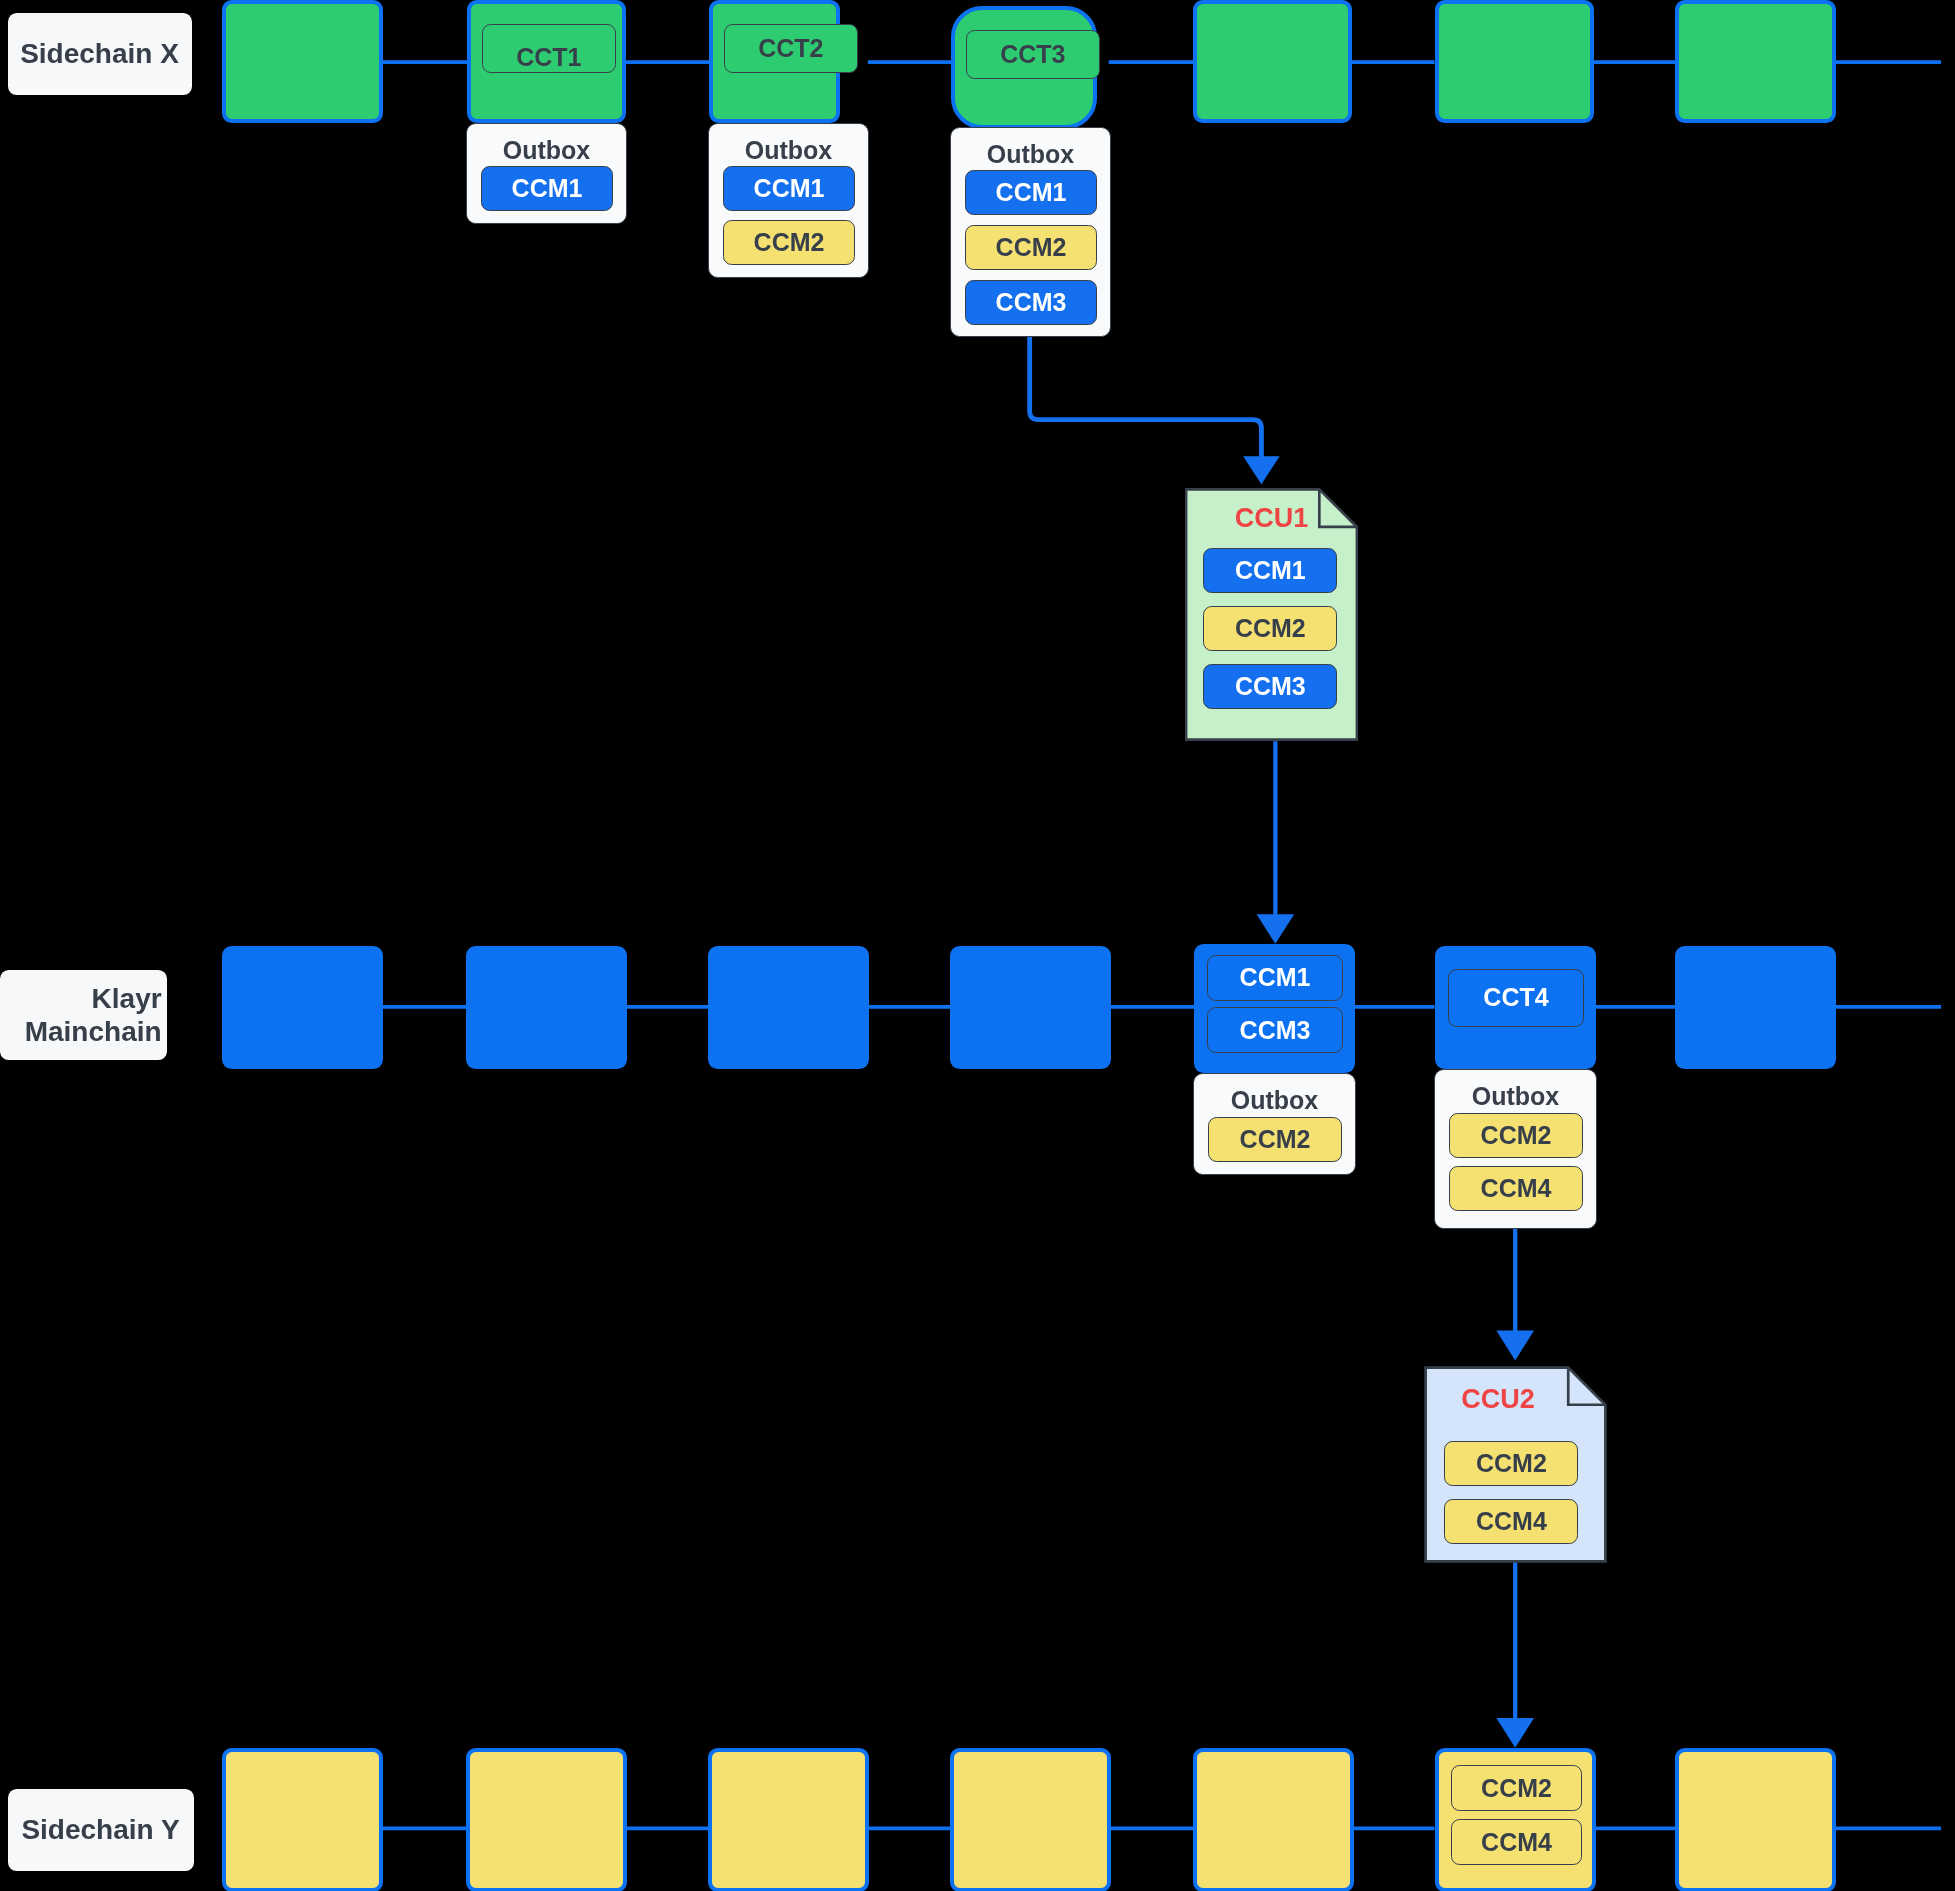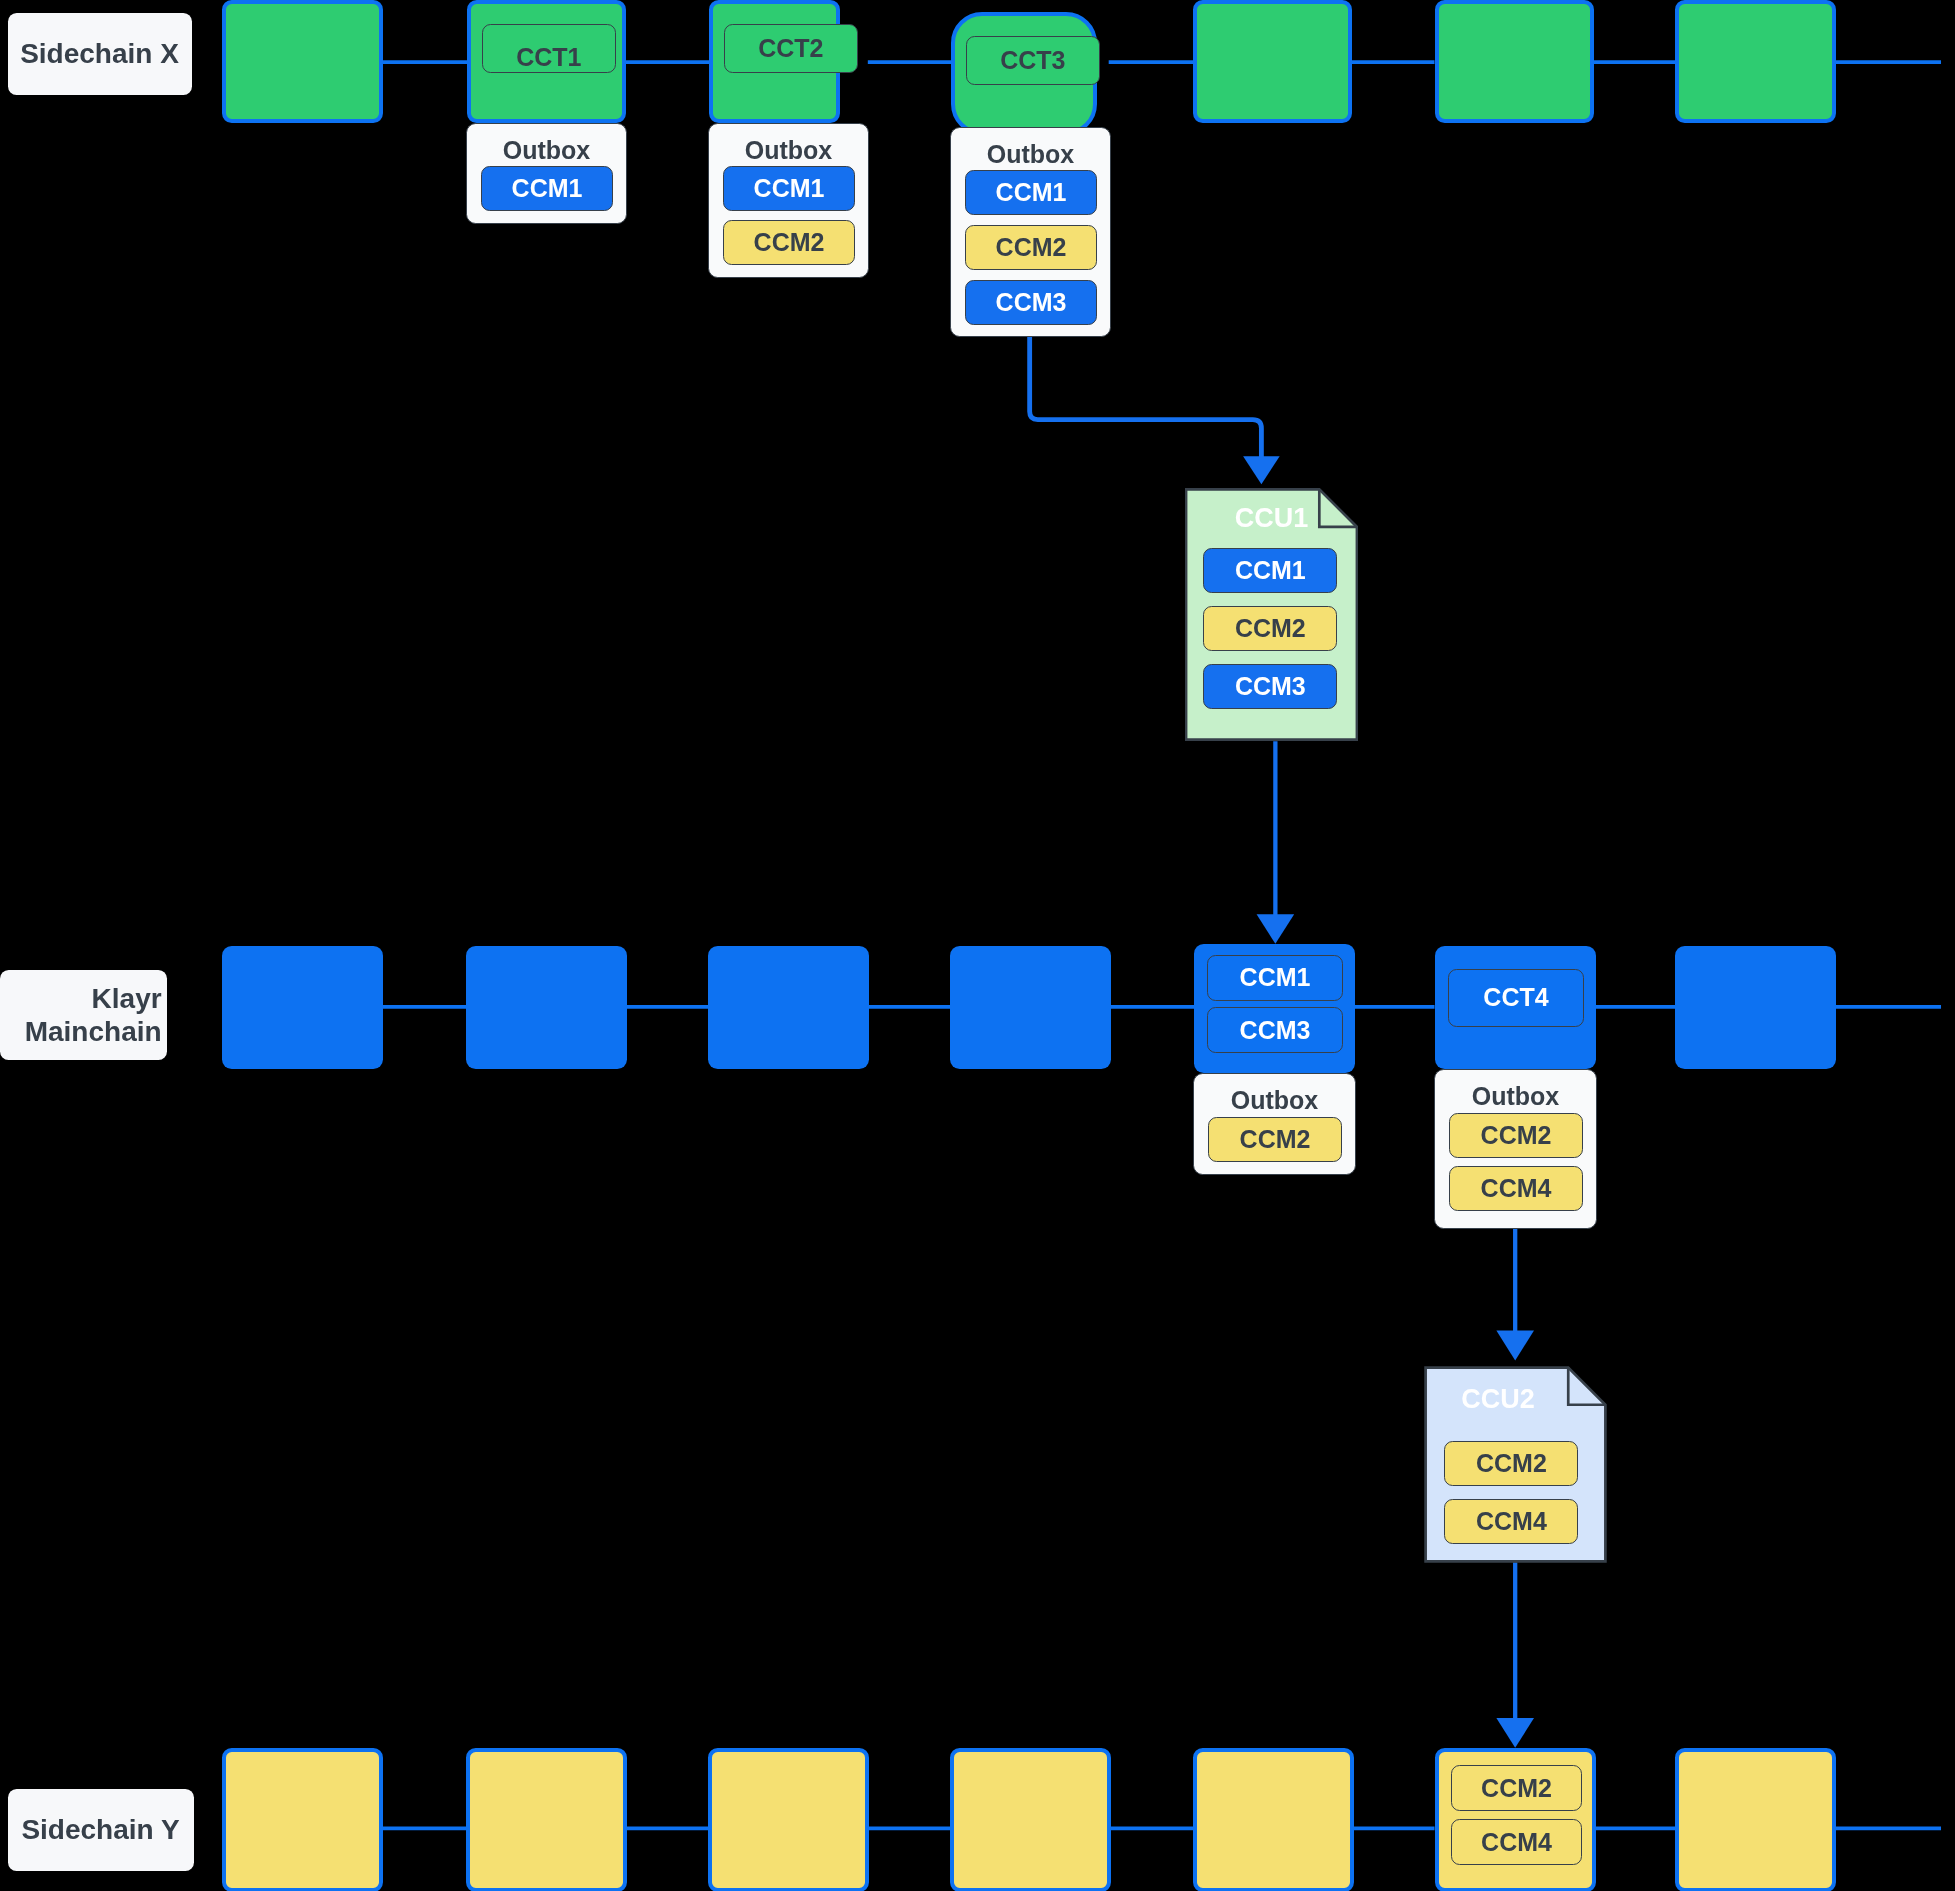--- a/index.html
+++ b/index.html
@@ -45,21 +45,21 @@
   .outbox .obtitle{
     position:absolute;left:0;right:0;text-align:center;
     color:#37404a;font-weight:bold;font-size:25px;
   }
 
   
   .ccu{position:absolute;}
   .ccu svg{position:absolute;left:0;top:0;}
   .ccu .ccutitle{
     position:absolute;left:0;right:0;text-align:center;
-    color:#ffffff;font-weight:bold;font-size:27px;
+    color:#ef4444;font-weight:bold;font-size:27px;
   }
   svg.conn{position:absolute;left:0;top:0;width:1955px;height:1892px;
            pointer-events:none;overflow:visible;}
 </style>
 </head>
 <body>
 
 <div id="stage">
 
   <svg class="conn" viewBox="0 0 3636 3518" xmlns="http://www.w3.org/2000/svg">
@@ -147,21 +147,21 @@
   <div class="outbox" style="left:708px;top:123px;width:161px;height:155px;">
     <div class="obtitle" style="top:12px;">Outbox</div>
     <div class="chip ccm-blue" style="left:14px;top:42px;width:132px;height:45px;">
       <span>CCM1</span>
     </div>
     <div class="chip ccm-yellow" style="left:14px;top:96px;width:132px;height:45px;">
       <span>CCM2</span>
     </div>
   </div>
 
-  <div class="blk green" style="left:951px;top:12px;width:146px;height:123px;border-radius:31px;">
+  <div class="blk green" style="left:951px;top:6px;width:146px;height:123px;border-radius:31px;">
     <div class="chip on-green" style="left:10.8px;top:20.4px;width:134px;height:49px;">
       <span>CCT3</span>
     </div>
   </div>
   <div class="outbox" style="left:950px;top:127px;width:161px;height:210px;">
     <div class="obtitle" style="top:12px;">Outbox</div>
     <div class="chip ccm-blue" style="left:14px;top:42px;width:132px;height:45px;">
       <span>CCM1</span>
     </div>
     <div class="chip ccm-yellow" style="left:14px;top:97px;width:132px;height:45px;">

